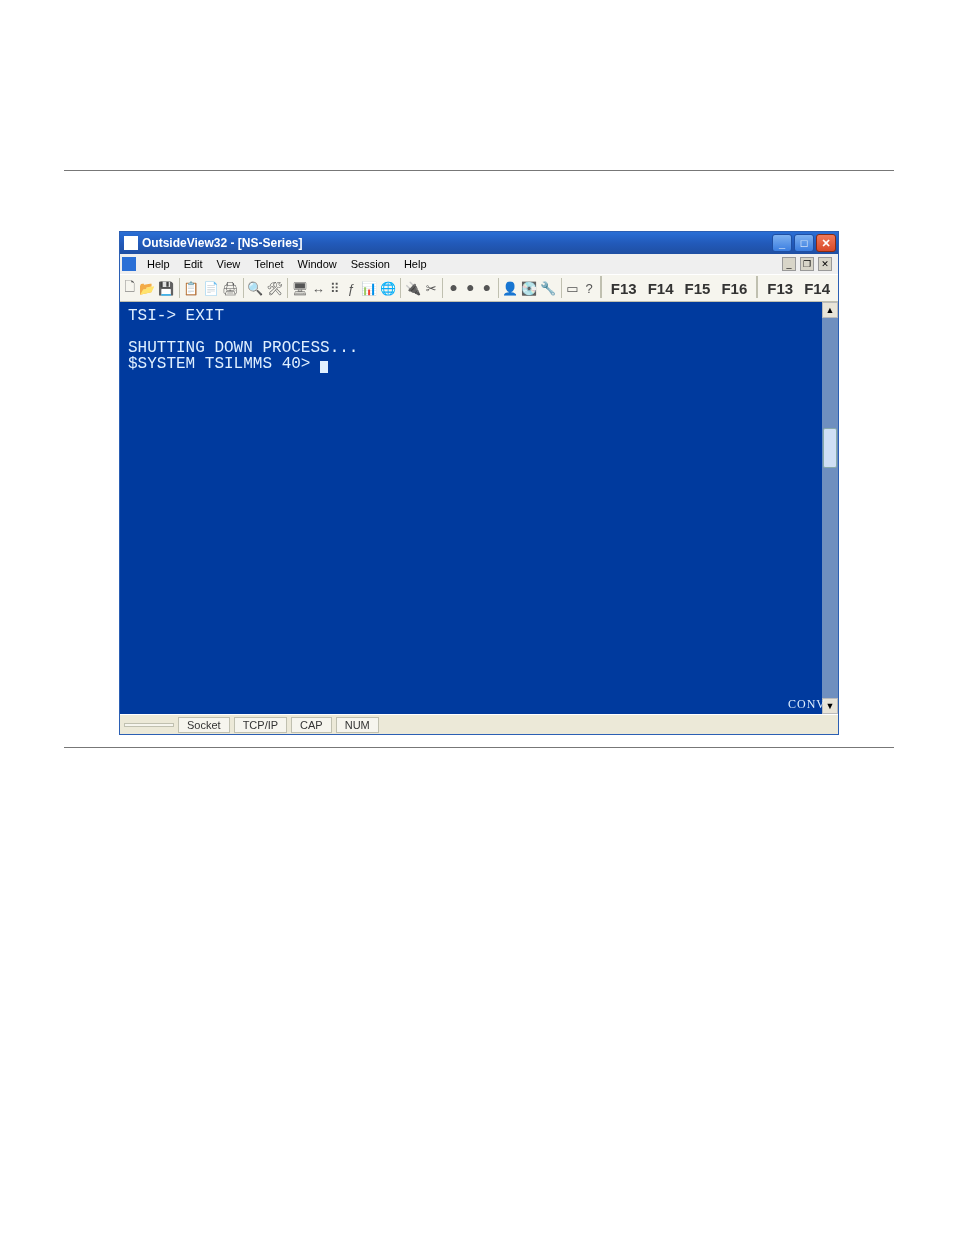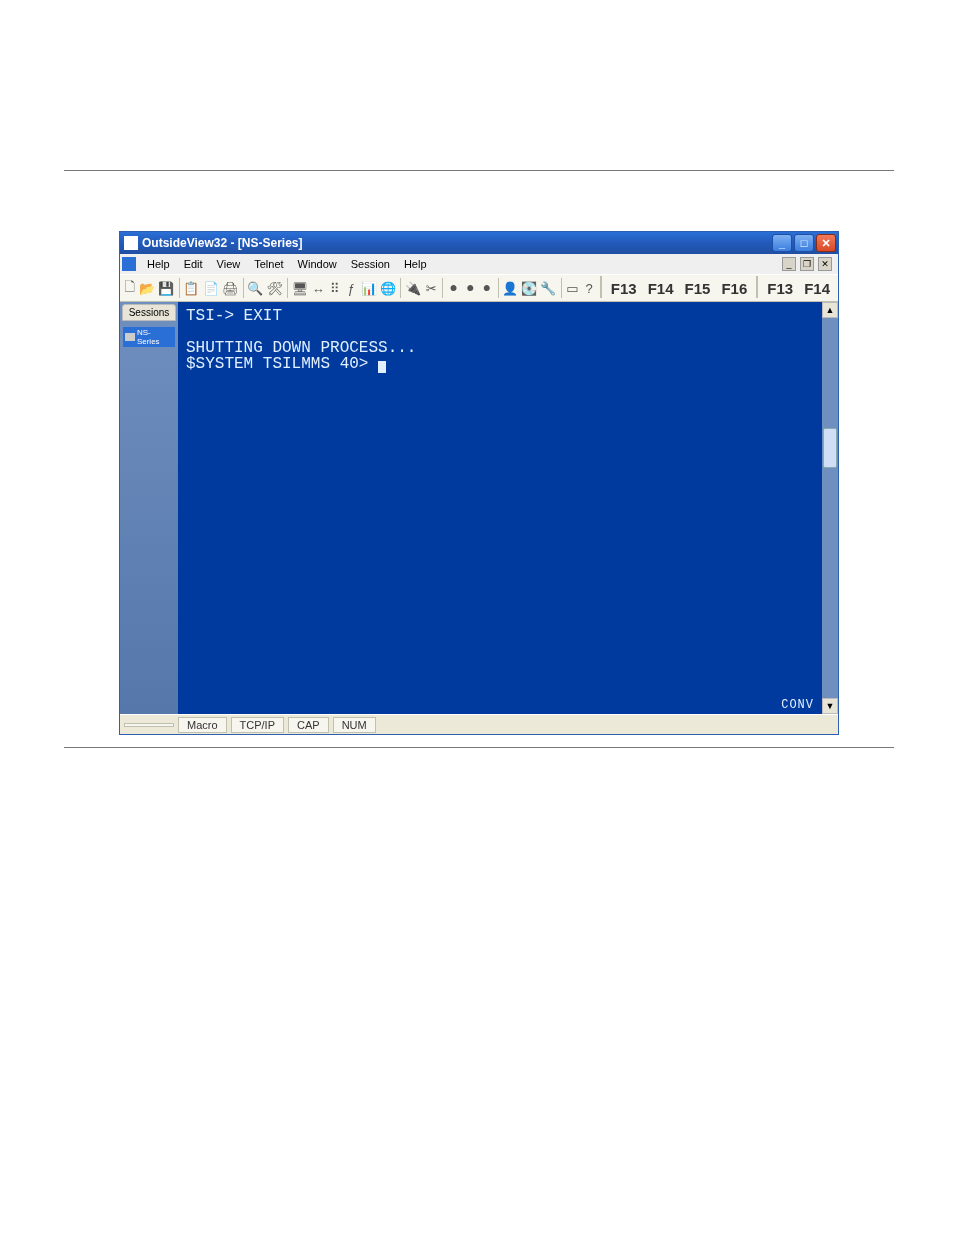--- a/index.html
+++ b/index.html
@@ -220,24 +220,24 @@
     top: 110px;
     left: 1px; right: 1px;
     height: 40px;
     background: #d0dff5;
     border: 1px solid #8aa;
     border-radius: 2px;
     cursor: pointer;
   }
   .term-status {
     position: absolute;
-    right: 24px;
+    right: 12px;
     bottom: 2px;
     color: #e0f0ff;
-    font-family: Liberation Mono, monospace;
+    font-family: Liberation Serif, serif;
     font-size: 12px;
     letter-spacing: 1px;
   }
   .statusbar {
     height: 20px;
     background: #ece9d8;
     border-top: 1px solid #fff;
     display: flex;
     align-items: center;
     font-size: 11px;
@@ -329,27 +329,20 @@
         <span class="fkey">F14</span>
         <span class="fkey">F15</span>
         <span class="fkey">F16</span>
         <div class="fkey-group-sep"></div>
         <span class="fkey">F13</span>
         <span class="fkey">F14</span>
       </div>
     </div>
 
     <div class="workarea">
-      <div class="sidebar">
-        <div class="sidebar-tab">Sessions</div>
-        <div class="session-item">
-          <span class="s-icon"></span>
-          <span>NS-Series</span>
-        </div>
-      </div>
 
       <div class="terminal-wrap">
         <div class="terminal"><span>TSI-&gt; EXIT</span>
 <span></span>
 <span>SHUTTING DOWN PROCESS...</span>
 <span>$SYSTEM TSILMMS 40&gt; </span><span class="cursor"></span></div>
 
         <div class="term-status">CONV</div>
 
         <div class="scrollbar">
@@ -357,21 +350,21 @@
           <div class="sb-track">
             <div class="sb-thumb"></div>
           </div>
           <div class="sb-btn">▼</div>
         </div>
       </div>
     </div>
 
     <div class="statusbar">
       <span class="st-cell blank"></span>
-      <span class="st-cell">Macro</span>
+      <span class="st-cell">Socket</span>
       <span class="st-cell">TCP/IP</span>
       <span class="st-cell">CAP</span>
       <span class="st-cell">NUM</span>
     </div>
 
   </div>
 
   <hr class="bottom-hr">
 </div>
 

